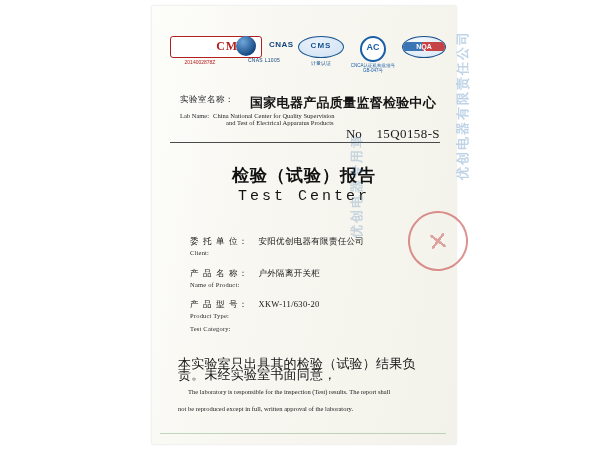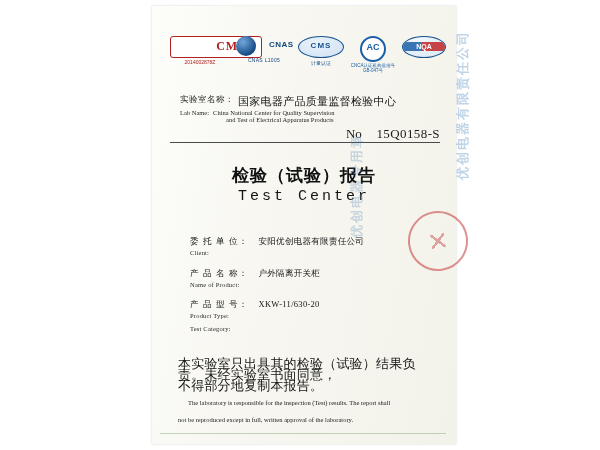--- a/index.html
+++ b/index.html
@@ -251,25 +251,25 @@
     align-items: flex-start;
   }
   .lab-label-cn {
     font-size: 8.5px;
     color: #1b1b1b;
     white-space: nowrap;
     letter-spacing: 0.5px;
     font-family: "Liberation Serif", serif;
   }
   .lab-value-cn {
-    font-size: 11px;
+    font-size: 13px;
     color: #141414;
-    font-weight: normal;
+    font-weight: bold;
     letter-spacing: 0.3px;
-    margin-left: 4px;
+    margin-left: 16px;
     white-space: nowrap;
   }
   .lab-label-en {
     font-size: 6.5px;
     color: #2a2a2a;
     white-space: nowrap;
     font-family: "Liberation Serif", serif;
   }
   .lab-value-en {
     font-size: 6.5px;
@@ -548,21 +548,20 @@
         </div>
 
         <div class="field">
           <div class="f-en">Test Category:</div>
         </div>
 
       </div>
 
       <div class="notes">
         <div class="note-cn">本实验室只出具其的检验（试验）结果负责。未经实验室书面同意，</div>
-        <div class="note-cn">不得部分地复制本报告。</div>
         <div class="note-en">The laboratory is responsible for the inspection (Test) results. The report shall</div>
         <div class="note-en" style="text-indent:0">not be reproduced except in full, written approval of the laboratory.</div>
       </div>
 
       <div class="stamp-round"></div>
       <div class="wm wm-1">优创电器有限责任公司</div>
       <div class="wm wm-2">优创电器专用章</div>
 
     </div>
   </div>

